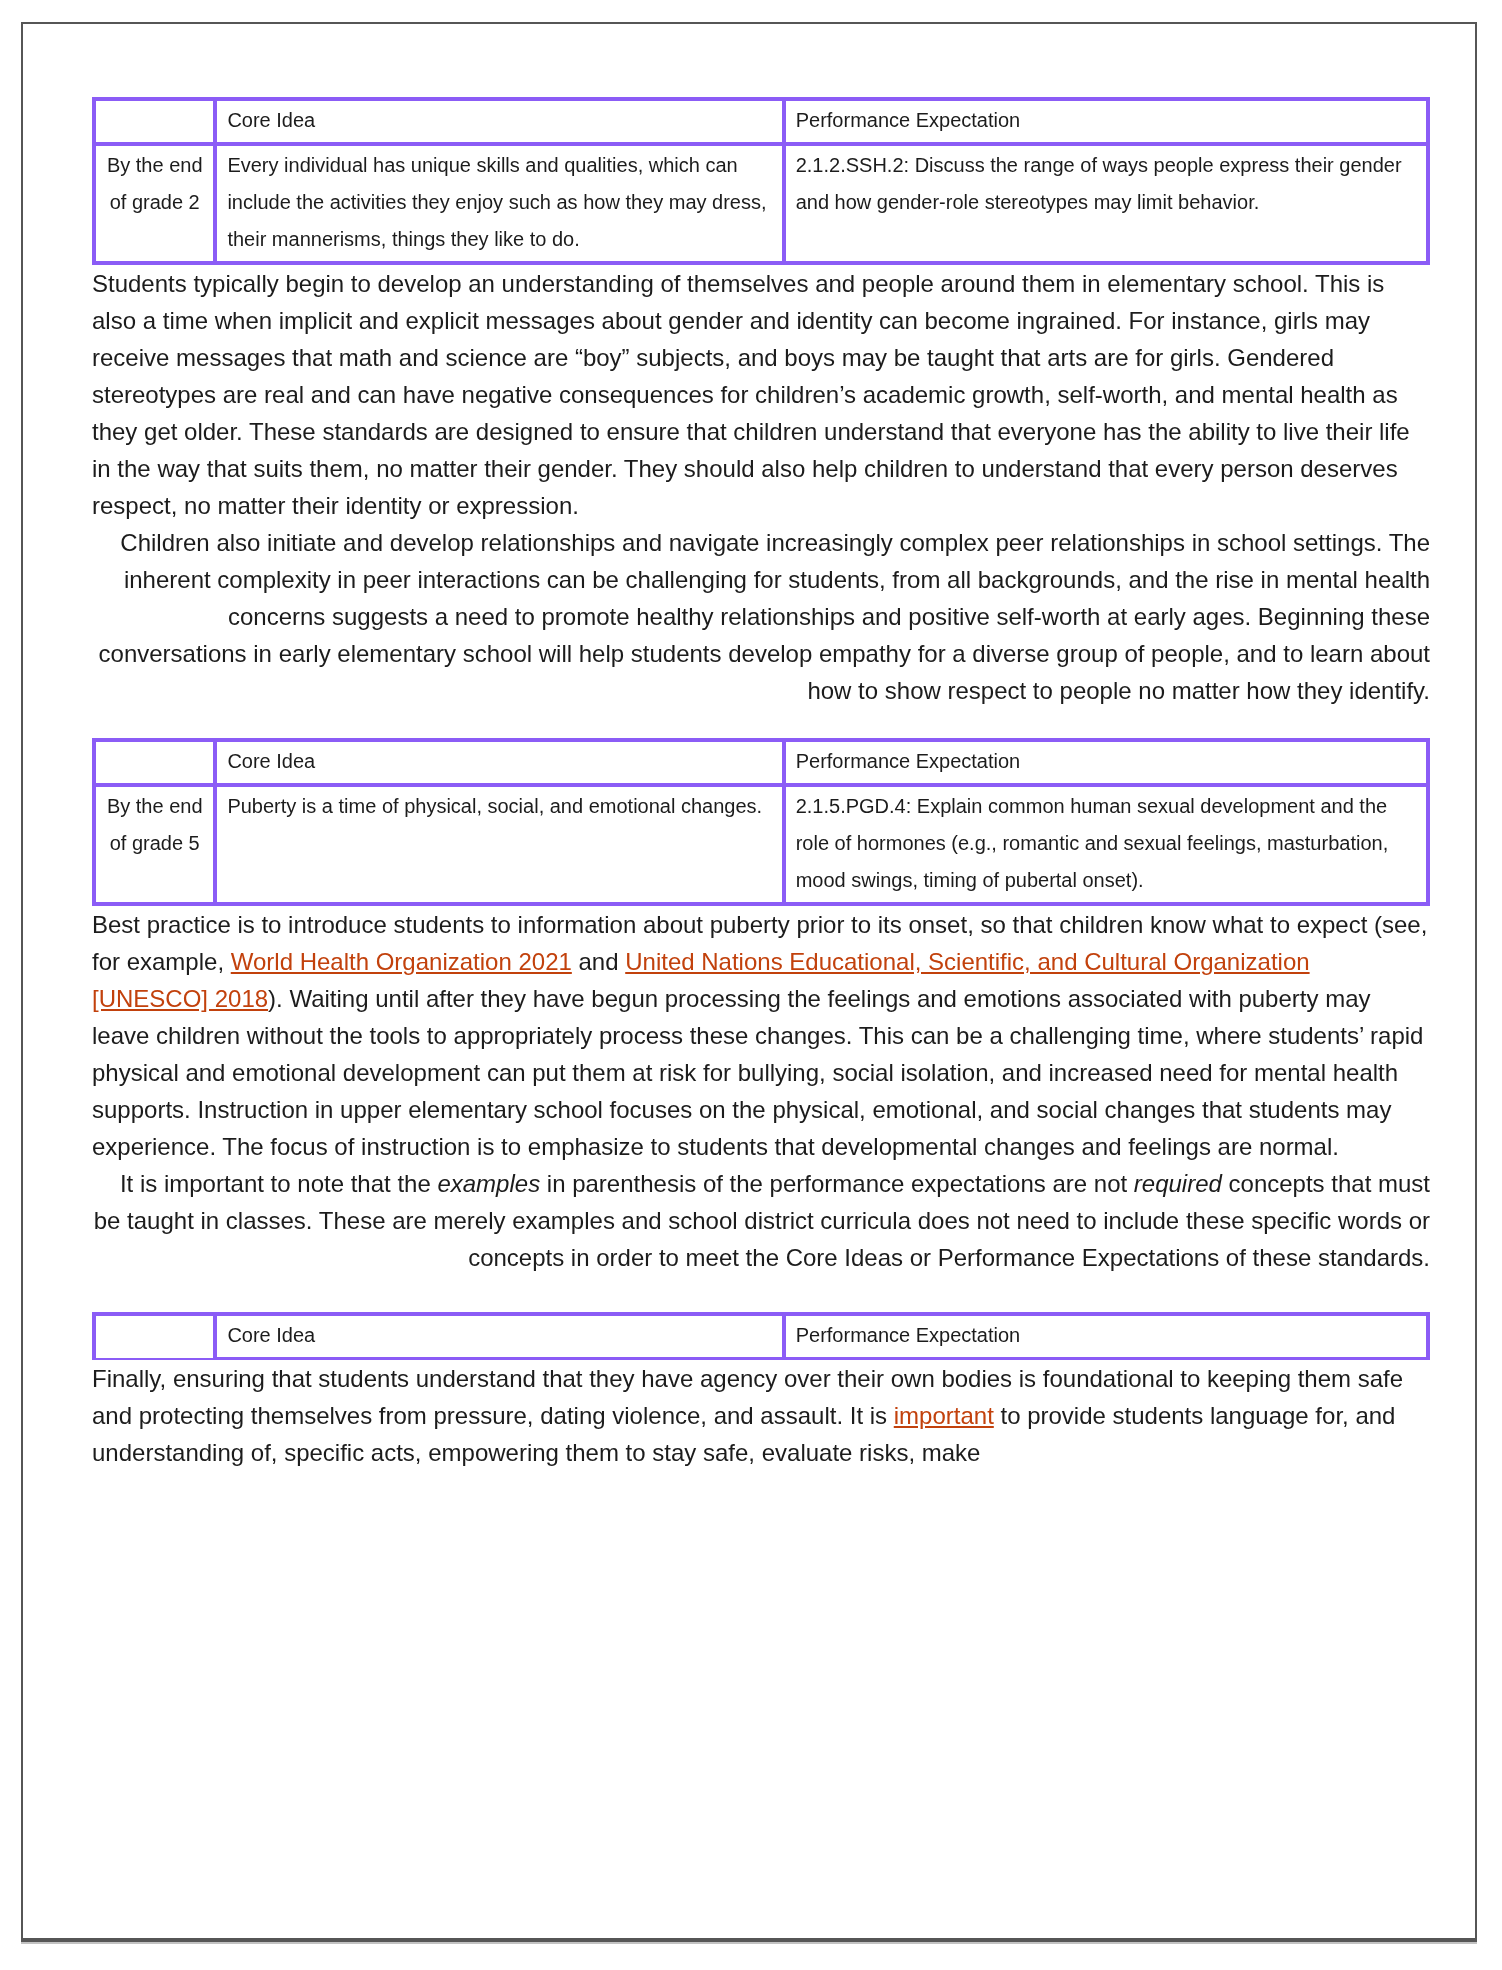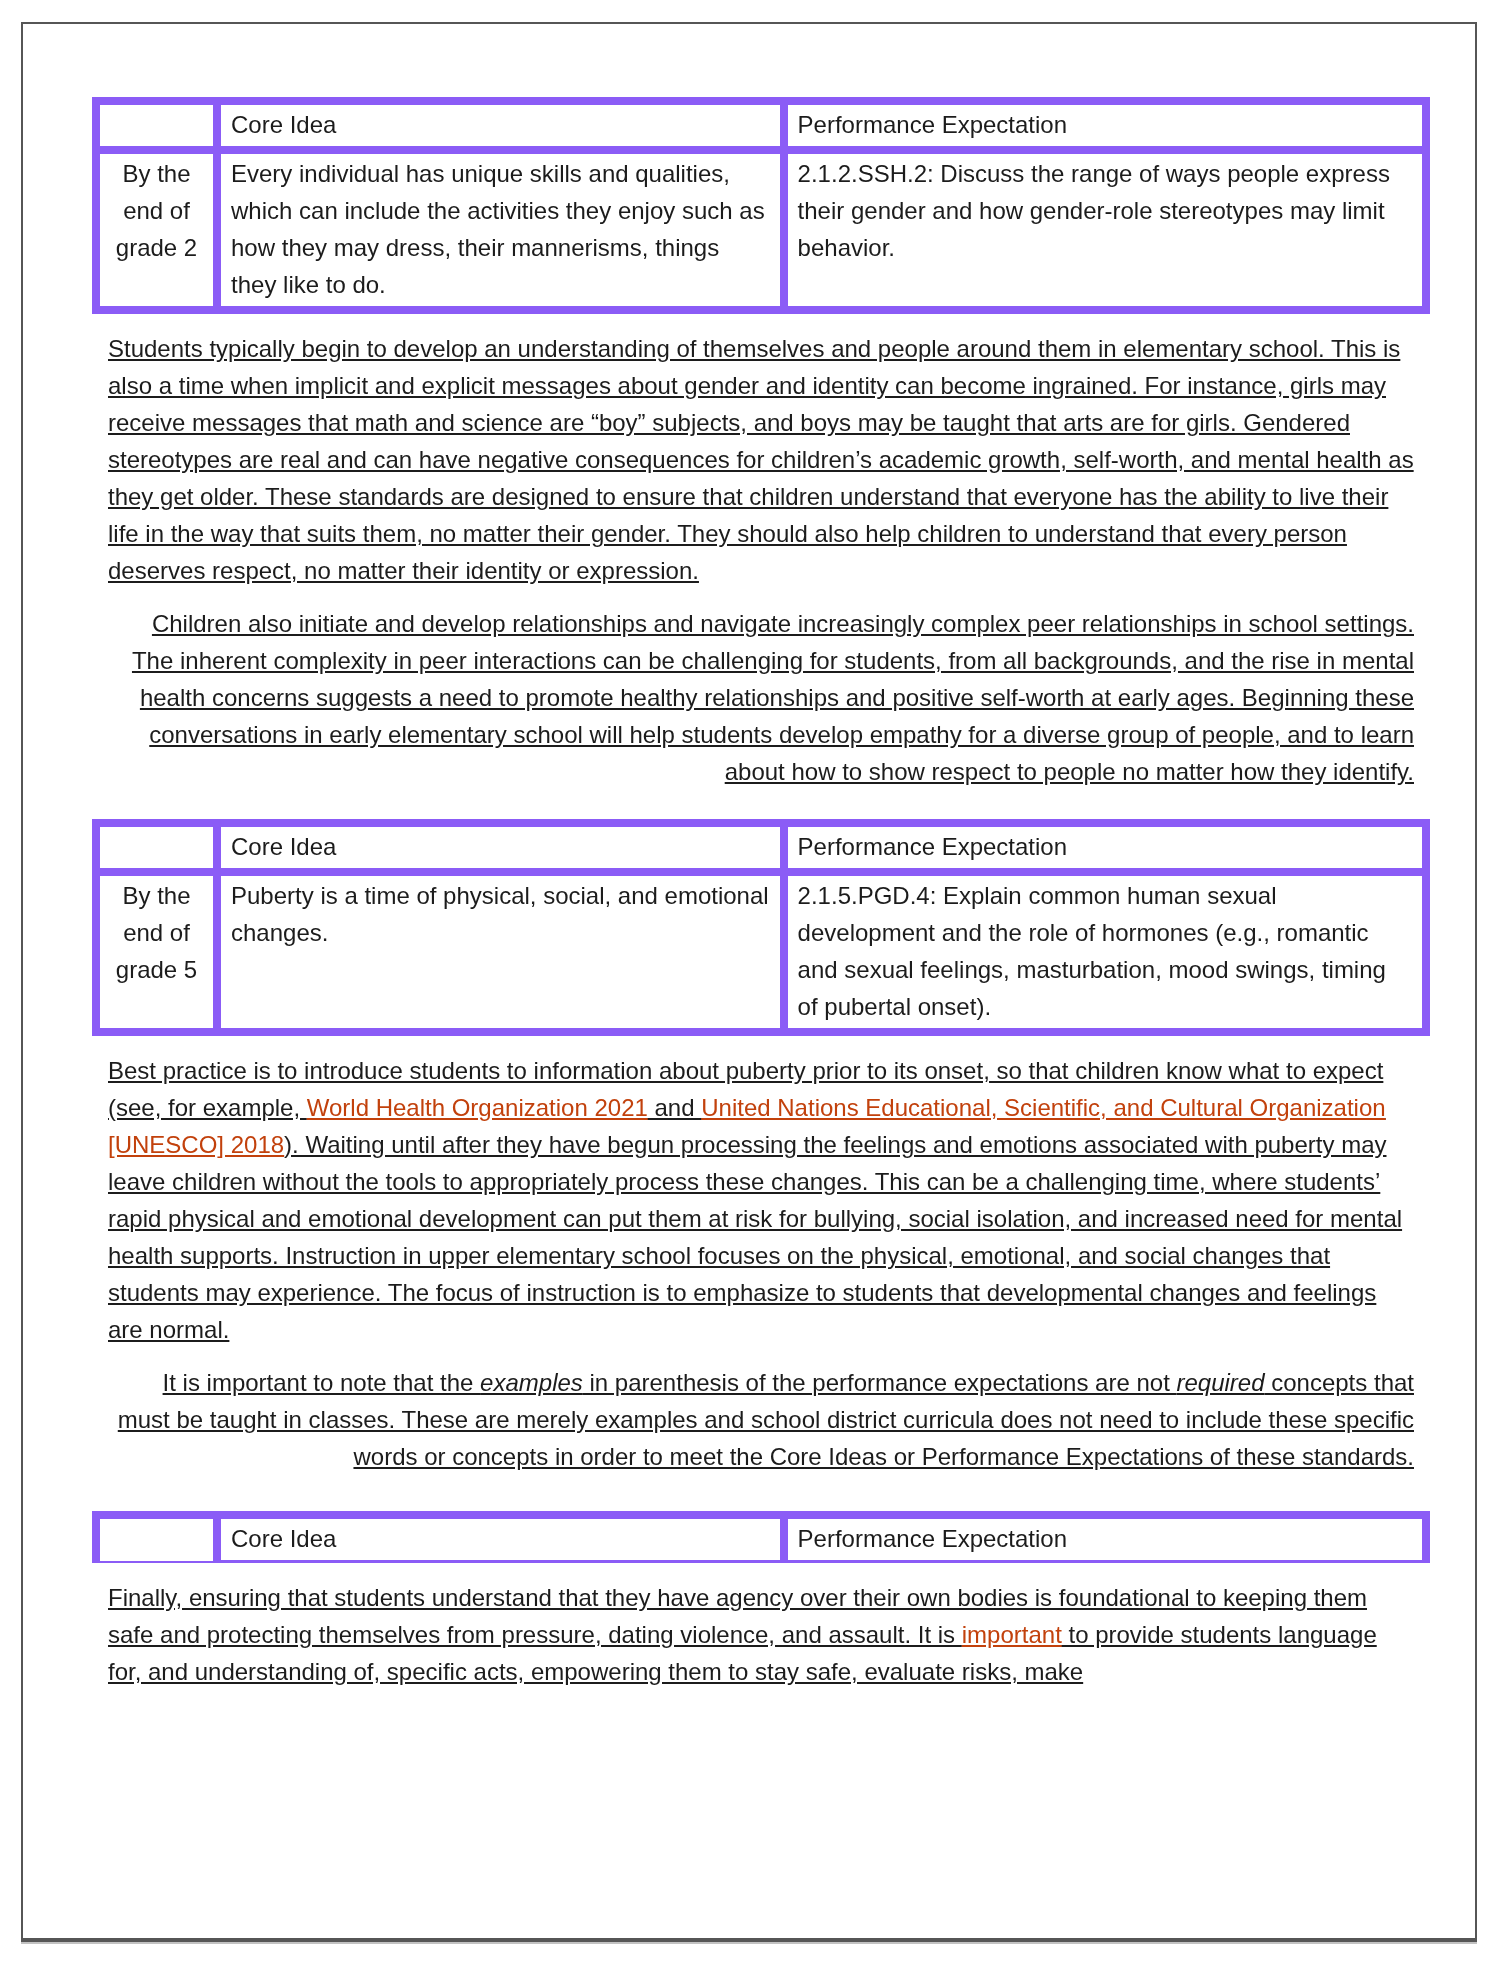--- a/index.html
+++ b/index.html
@@ -33,45 +33,44 @@
     width: 1338px;
     font-size: 24px;
     line-height: 37px;
   }
   table.std-table {
     width: 100%;
     border-collapse: collapse;
     table-layout: fixed;
   }
   table.std-table td, table.std-table th {
-    border: 8px solid #8b5cf6;
+    border: 4px solid #8b5cf6;
     padding: 1px 10px 3px 10px;
     vertical-align: top;
     font-weight: normal;
     text-align: left;
-    font-size: 24px;
+    font-size: 20px;
     line-height: 37px;
     overflow: hidden;
   }
   table.std-table .col-grade { width: 9.1%; }
   table.std-table .col-core  { width: 42.6%; }
   table.std-table .col-perf  { width: 48.3%; }
   table.std-table td.grade-cell {
     text-align: center;
     border-radius: 12px;
   }
   table.std-table tr.header-row th {
     border-bottom-width: 3px;
   }
   table.std-table tr.header-row th:first-child {
     border-bottom-width: 2px;
   }
   p.doc-paragraph {
-    margin: 16px;
-    text-decoration: underline;
+    margin: 0;
   }
   .mt-after-table1 { margin-top: 46px; }
   .mt-para         { margin-top: 36px; text-align: right; }
   .mt-table2       { margin-top: 29px; }
   .mt-after-table2 { margin-top: 42px; }
   .mt-table3       { margin-top: 36px; }
   .mt-final        { margin-top: 41px; }
   a.doc-link, span.doc-link {
     color: #c2410c;
     text-decoration: underline;

